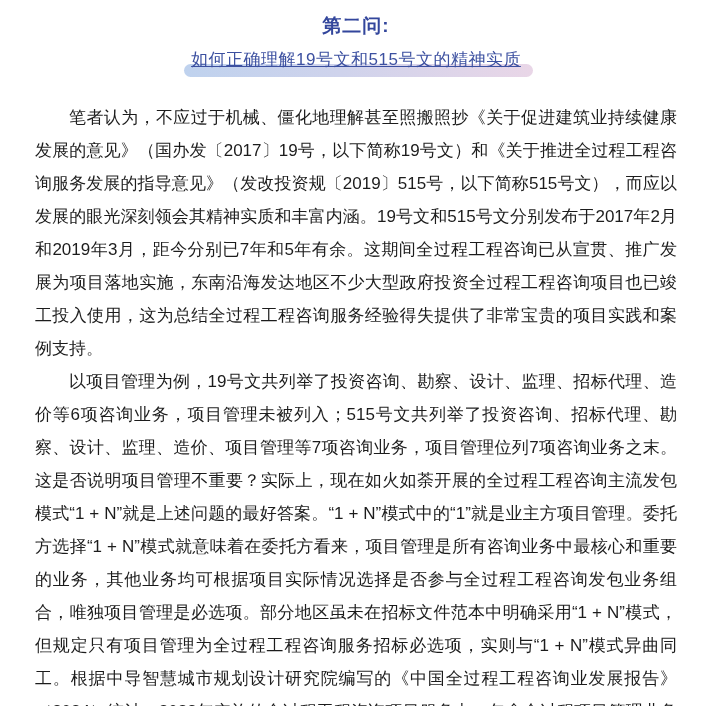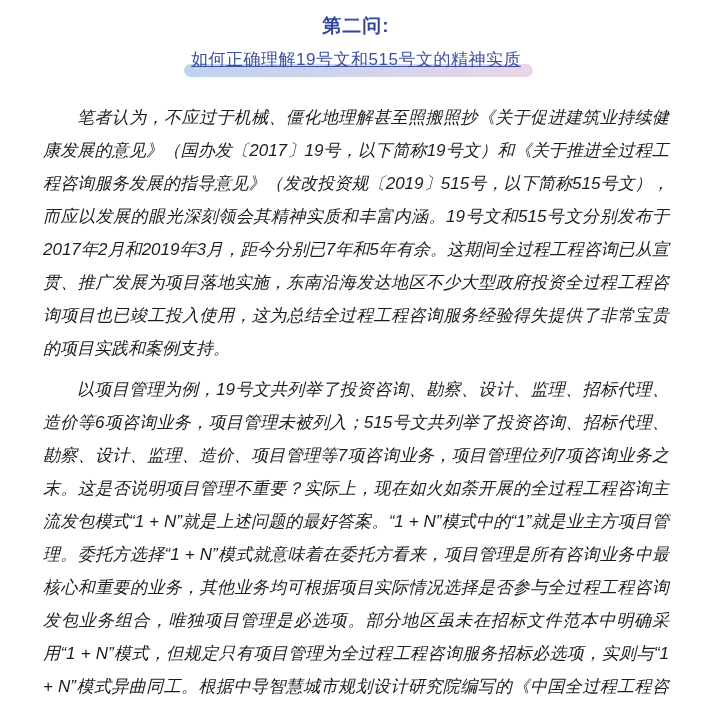--- a/index.html
+++ b/index.html
@@ -58,23 +58,22 @@
     z-index: 1;
   }
   .article {
     margin: 28px 35px 0 35px;
     font-size: 17px;
     line-height: 33px;
     color: #1c1c1c;
     text-align: justify;
   }
   .article p {
-    margin: 8px;
+    margin: 0;
     text-indent: 2em;
-    font-style: italic;
   }
 </style>
 </head>
 <body>
 
 <div class="page">
 
   <h1 class="title">第二问:</h1>
 
   <div class="subtitle-row">

